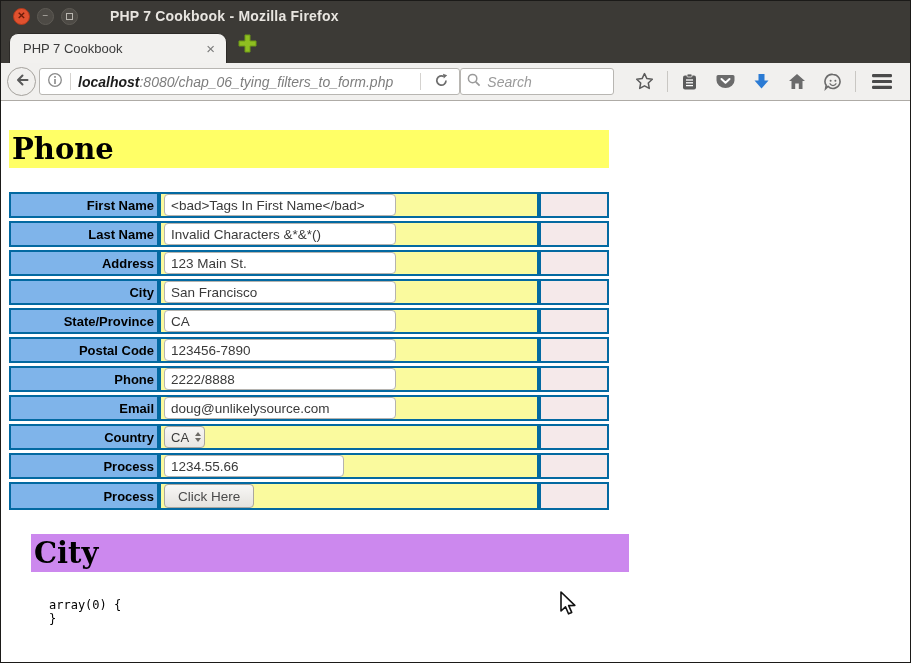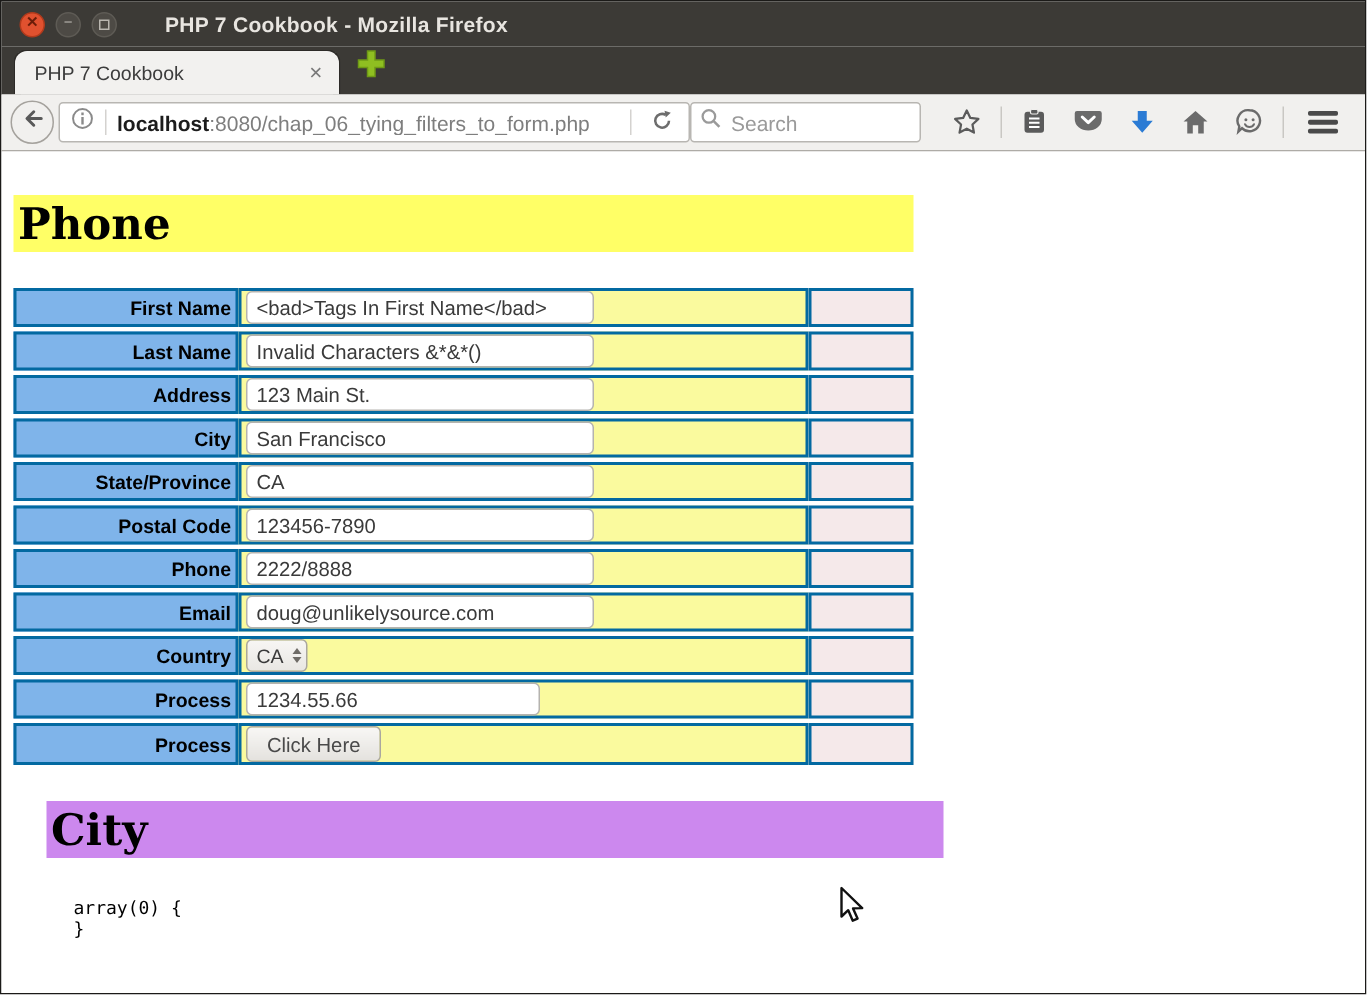--- a/index.html
+++ b/index.html
@@ -46,20 +46,21 @@
   .tab-label { font-size: 13px; color: #3c3c3c; flex: 1 1 auto; }
   .tab-close { font-size: 15px; color: #7a7a7a; padding: 0 3px; cursor: default; }
   .newtab-btn { margin-left: 10px; margin-bottom: 5px; cursor: default; }
 
   
   .toolbar {
     height: 38px; background: #f1f0ee;
     border-bottom: 1px solid #aeaba6;
     display: flex; align-items: center; flex: 0 0 auto;
     padding: 0 8px 0 6px;
+    font-style: italic;
   }
   .back-btn {
     width: 29px; height: 29px; border-radius: 50%;
     border: 1px solid #a5a29d; background: #f1f0ee;
     display: flex; align-items: center; justify-content: center;
     flex: 0 0 auto; z-index: 2;
   }
   .urlbar {
     width: 434px; height: 27px; background: #fff;
     border: 1px solid #b8b6b2; border-radius: 3px;
@@ -105,21 +106,21 @@
     font-size: 13px; font-weight: bold; color: #000;
     text-align: right; padding-right: 3px;
   }
   td.mid { width: 380px; background: #fafa9e; padding-left: 3px; }
   td.st  { width: 70px;  background: #f5e9ea; }
   input.txt {
     width: 232px; height: 22px; border: 1px solid #b5b3af; border-radius: 4px;
     font-family: "Liberation Sans", sans-serif; font-size: 13.5px; color: #3a3a3a;
     padding: 0 6px; background: #fff; outline: none;
   }
-  input.txt.narrow { width: 196px; }
+  input.txt.narrow { width: 180px; }
   .selectbox {
     display: inline-flex; align-items: center; width: 41px; height: 22px;
     border: 1px solid #aaa79f; border-radius: 4px;
     background: linear-gradient(#f7f6f4, #e9e7e3);
     font-size: 13px; color: #3a3a3a; padding: 0 3px 0 6px;
   }
   .selectbox .val { flex: 1 1 auto; }
   .spinner { display: flex; flex-direction: column; align-items: center; line-height: 0; }
   .spin-up { width: 0; height: 0; border-left: 3.5px solid transparent; border-right: 3.5px solid transparent; border-bottom: 4px solid #6e6b66; margin-bottom: 2px; }
   .spin-dn { width: 0; height: 0; border-left: 3.5px solid transparent; border-right: 3.5px solid transparent; border-top: 4px solid #6e6b66; }

